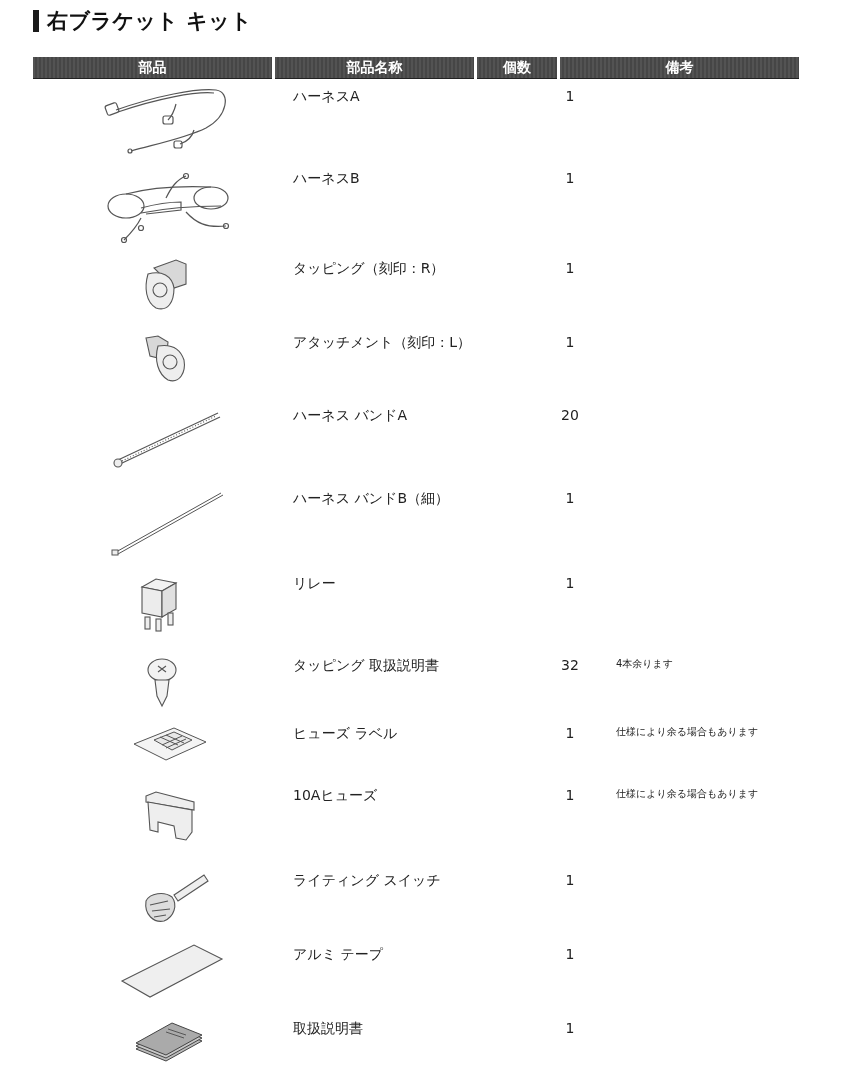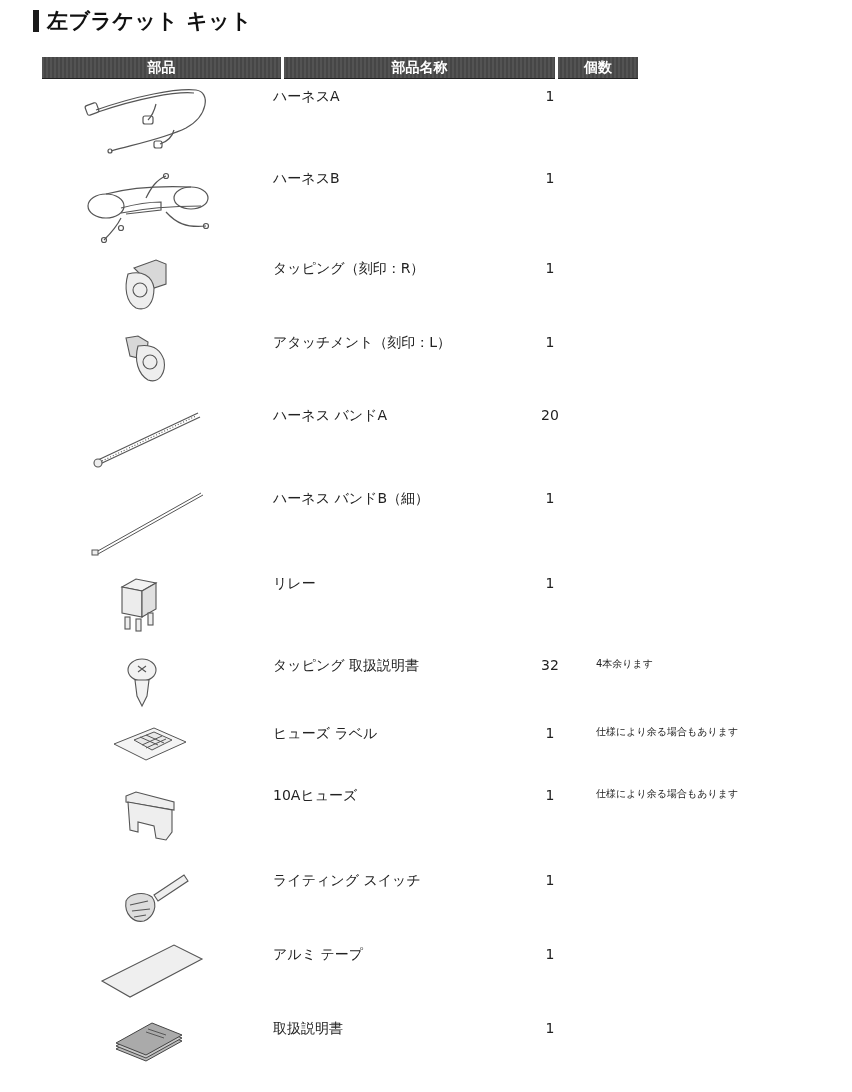--- a/index.html
+++ b/index.html
@@ -2,49 +2,50 @@
 <html><head>
   <meta charset="utf-8">
   <style>
     html, body { margin: 0; padding: 0; background: #ffffff; }
     body { width: 852px; height: 1092px; position: relative; overflow: hidden;
            font-family: "DejaVu Sans", "Liberation Sans", sans-serif; color: #222; }
     .title { position: absolute; left: 33px; top: 7px; height: 28px; display: flex; align-items: center; }
     .title-bar { width: 6px; height: 22px; background: #1a1a1a; margin-right: 8px; }
     .title-text { font-size: 21px; font-weight: bold; color: #111; letter-spacing: 0.5px; }
 
-    .header { position: absolute; top: 57px; left: 42px; height: 21px; display: flex; border-radius: 8px; }
+    .header { position: absolute; top: 57px; left: 33px; height: 21px; display: flex; border-radius: 8px; }
     .hcell { height: 21px; background: #4a4a4a; color: #fff; font-size: 14px; font-weight: bold;
              display: flex; align-items: center; justify-content: center;
              background-image: repeating-linear-gradient(90deg, rgba(255,255,255,0.05) 0 2px, rgba(0,0,0,0.06) 2px 4px);
              border-bottom: 1px solid #222; }
     .hsep { width: 3px; height: 21px; background: #fff; }
 
-    .row { position: absolute; left: 26px; width: 800px; }
+    .row { position: absolute; left: 46px; width: 800px; }
     .pic { position: absolute; left: 0; width: 240px; }
     .name { position: absolute; left: 247px; font-size: 14px; color: #222; white-space: nowrap; }
     .qty { position: absolute; left: 480px; width: 88px; text-align: center; font-size: 14px; color: #222; }
     .note { position: absolute; left: 570px; font-size: 10px; color: #222; white-space: nowrap; text-align: right; }
     svg { overflow: visible; }
   </style>
 </head>
 <body>
 
 <div class="title">
   <div class="title-bar"></div>
-  <span class="title-text">左ブラケット キット</span>
+  <span class="title-text">右ブラケット キット</span>
 </div>
 
 <div class="header">
   <div class="hcell" style="width:239px">部品</div>
   <div class="hsep"></div>
-  <div class="hcell" style="width:271px">部品名称</div>
+  <div class="hcell" style="width:199px">部品名称</div>
   <div class="hsep"></div>
   <div class="hcell" style="width:80px">個数</div>
   <div class="hsep"></div>
+  <div class="hcell" style="width:239px">備考</div>
 </div>
 
 <div class="row" style="top:86px;height:80px">
   <div class="pic" style="top:0;height:75px">
     <svg width="240" height="75" viewBox="0 0 240 75">
       <g fill="none" stroke="#555" stroke-width="1.2">
         <path d="M70 24 C110 10, 150 2, 170 4 C185 6, 182 30, 160 42 C140 52, 110 58, 85 65"></path>
         <path d="M72 26 C110 13, 150 5, 168 7"></path>
         <path d="M130 18 C128 26, 126 30, 122 34"></path>
         <path d="M148 44 C146 52, 140 56, 134 58"></path>

